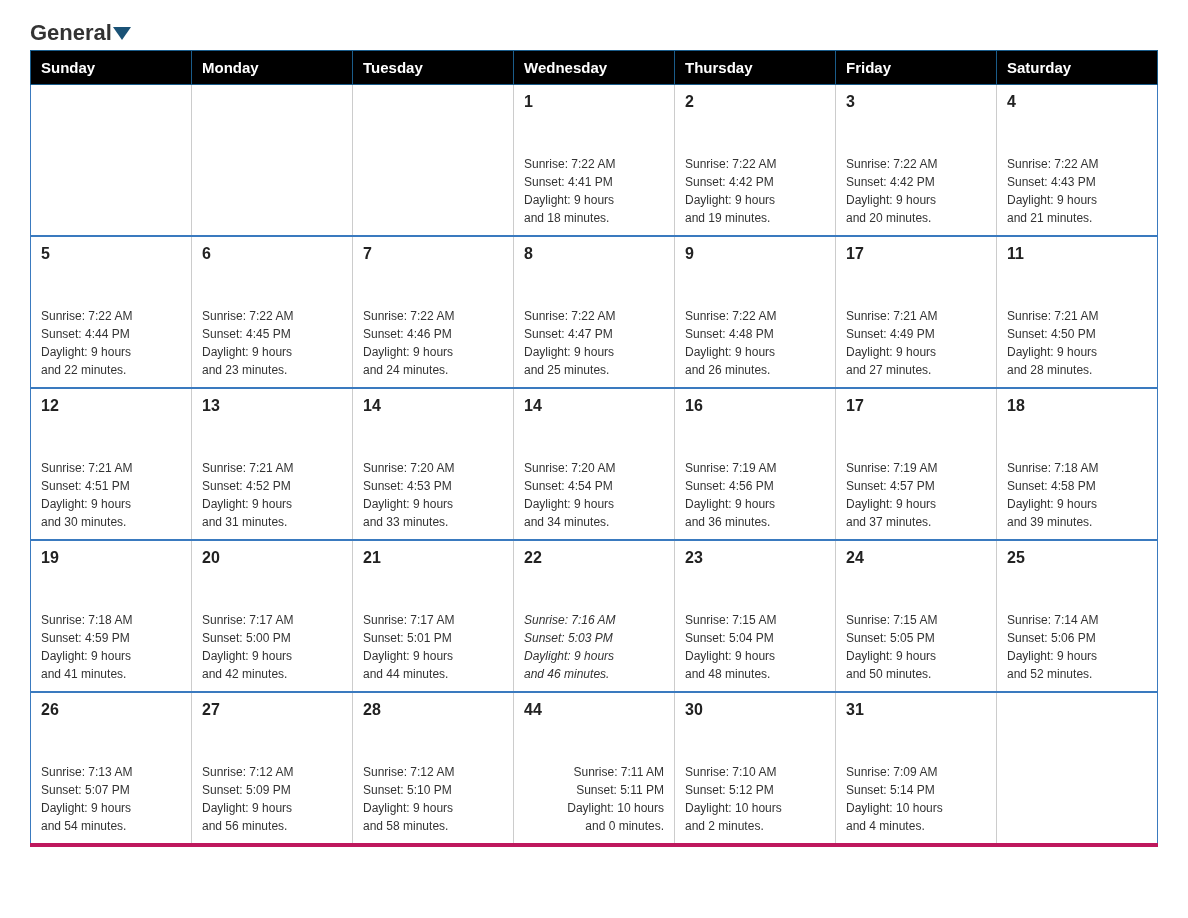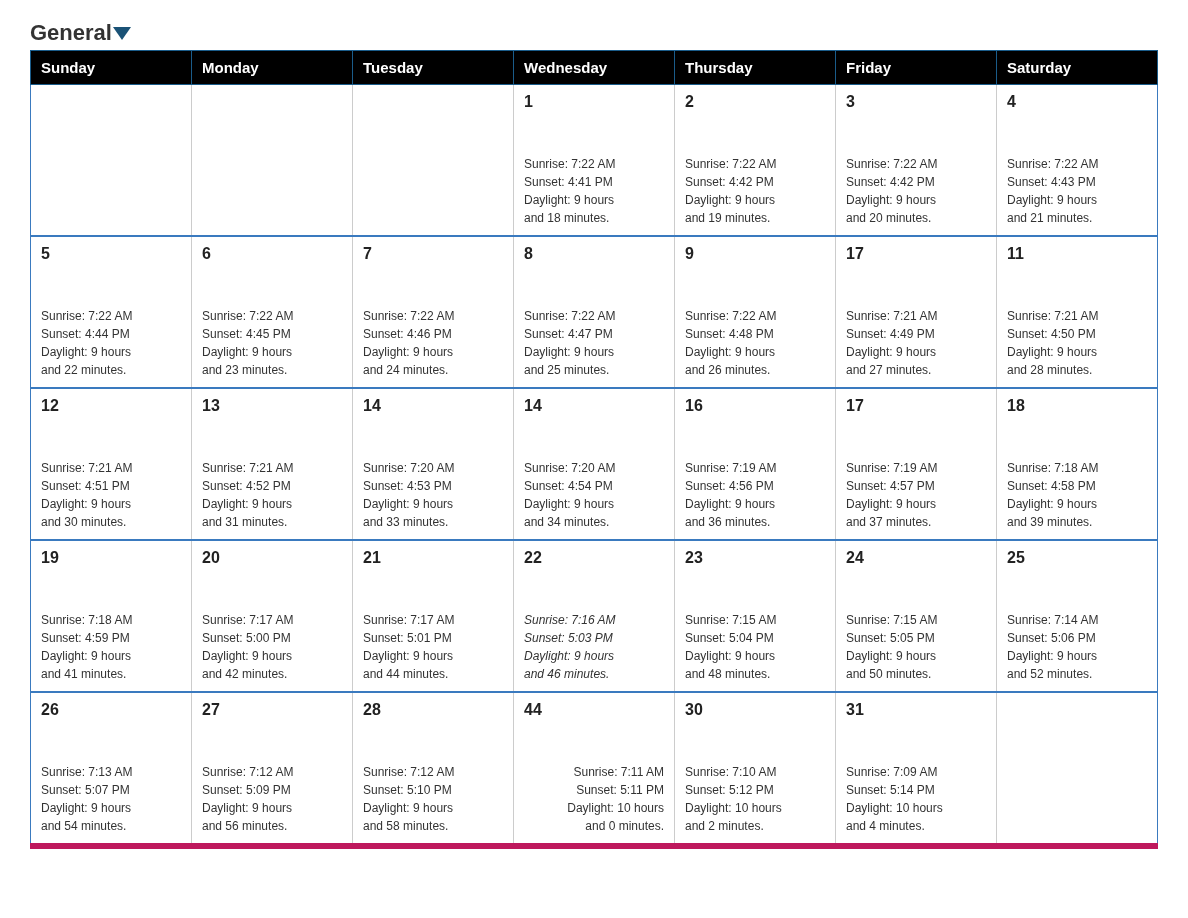--- a/index.html
+++ b/index.html
@@ -86,21 +86,21 @@
       margin-bottom: 3px;
       display: block;
     }
     .day-info {
       font-size: 12px;
       color: #333;
       line-height: 1.5;
       margin-top: 44px;
     }
     .calendar tbody tr:last-child td {
-      border-bottom: 6px solid #be185d;
+      border-bottom: 4px solid #be185d;
     }
   </style>
 </head>
 <body>
 
 <div class="header">
   <div class="logo">
     <div class="logo-text">
         <span class="logo-general">General</span>
         <span style="display: inline-block; width: 0px; height: 0px; border-left: 9px solid transparent; border-right: 9px solid transparent; border-top: 13px solid rgb(26, 82, 118); margin: 0px 1px; vertical-align: middle;"></span>

